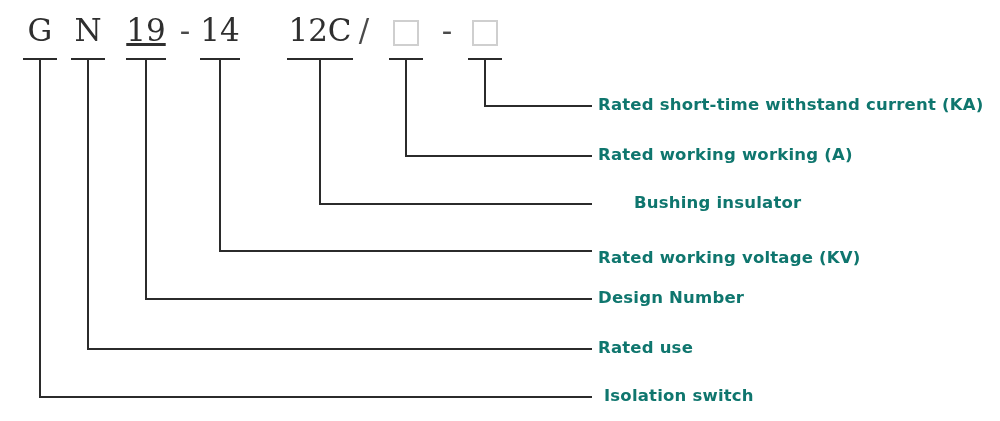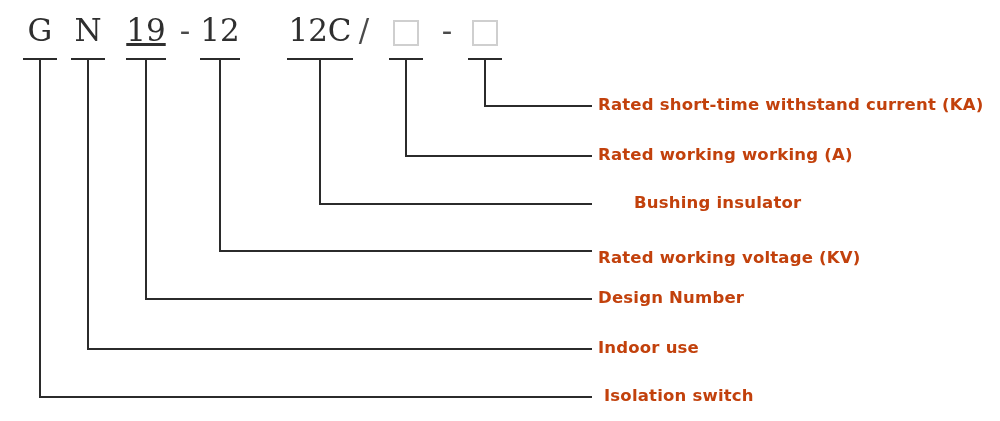--- a/index.html
+++ b/index.html
@@ -64,38 +64,38 @@
   .h-rule { height: 2px; }
   .v-rule { width: 2px; }
 
   
   .label {
     position: absolute;
     font-family: "DejaVu Sans", sans-serif;
     font-weight: bold;
     font-size: 16.5px;
     line-height: 20px;
-    color: #c2410c;
+    color: #0f766e;
     white-space: nowrap;
     letter-spacing: 0.2px;
   }
 </style>
 </head>
 <body>
 
 <div id="diagram">
   <div class="code-row"></div>
   <div id="layer-code">
       <div class="code-seg" style="left: -20px; width: 120px;">G</div>
       <div class="rule h-rule" style="left: 23px; top: 58px; width: 34px;"></div>
       <div class="code-seg" style="left: 28px; width: 120px;">N</div>
       <div class="rule h-rule" style="left: 71px; top: 58px; width: 34px;"></div>
       <div class="code-seg" style="left: 86px; width: 120px; text-decoration: underline;">19</div>
       <div class="rule h-rule" style="left: 126px; top: 58px; width: 40px;"></div>
-      <div class="code-seg" style="left: 160px; width: 120px;">12</div>
+      <div class="code-seg" style="left: 160px; width: 120px;">14</div>
       <div class="rule h-rule" style="left: 200px; top: 58px; width: 40px;"></div>
       <div class="code-seg" style="left: 260px; width: 120px;">12C</div>
       <div class="rule h-rule" style="left: 287px; top: 58px; width: 66px;"></div>
       <div class="rule h-rule" style="left: 389px; top: 58px; width: 34px;"></div>
       <div class="rule h-rule" style="left: 468px; top: 58px; width: 34px;"></div>
       <div class="code-sep" style="left: 145px; width: 80px;">-</div>
       <div class="code-sep" style="left: 324px; width: 80px;">/</div>
       <div class="code-sep" style="left: 407px; width: 80px;">-</div>
       <div class="code-box" style="left: 393px;"></div>
       <div class="code-box" style="left: 472px;"></div>
@@ -115,16 +115,16 @@
       <div class="rule h-rule" style="left: 87px; top: 348px; width: 505px;"></div>
       <div class="rule v-rule" style="left: 39px; top: 58px; height: 340px;"></div>
       <div class="rule h-rule" style="left: 39px; top: 396px; width: 553px;"></div>
     </div>
   <div id="layer-labels">
       <div class="label" style="left: 598px; top: 95px;">Rated short-time withstand current (KA)</div>
       <div class="label" style="left: 598px; top: 145px;">Rated working working (A)</div>
       <div class="label" style="left: 598px; top: 193px; margin-left: 36px;">Bushing insulator</div>
       <div class="label" style="left: 598px; top: 248px;">Rated working voltage (KV)</div>
       <div class="label" style="left: 598px; top: 288px; text-align: right;">Design Number</div>
-      <div class="label" style="left: 598px; top: 338px;">Indoor use</div>
+      <div class="label" style="left: 598px; top: 338px;">Rated use</div>
       <div class="label" style="left: 604px; top: 386px;">Isolation switch</div>
     </div>
 </div>
 
 </body></html>

